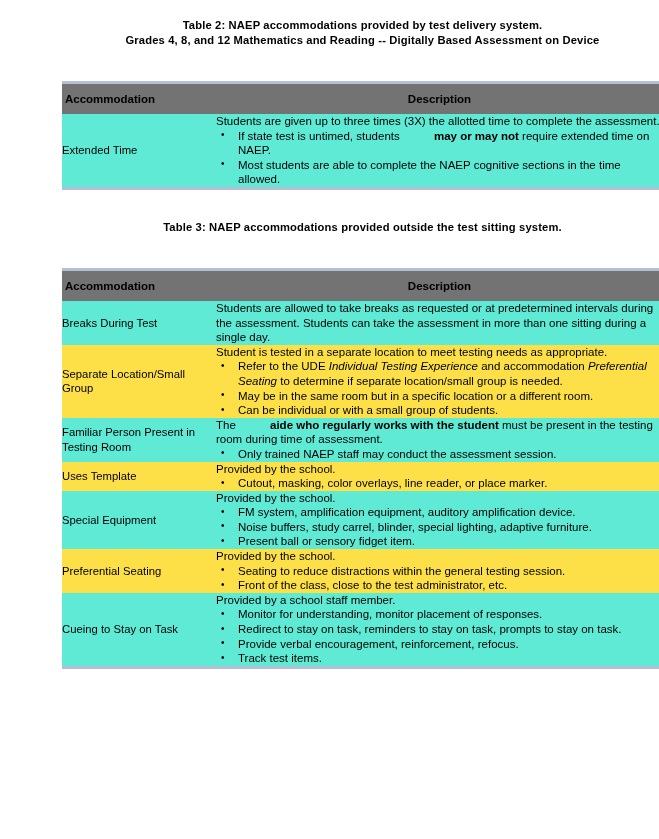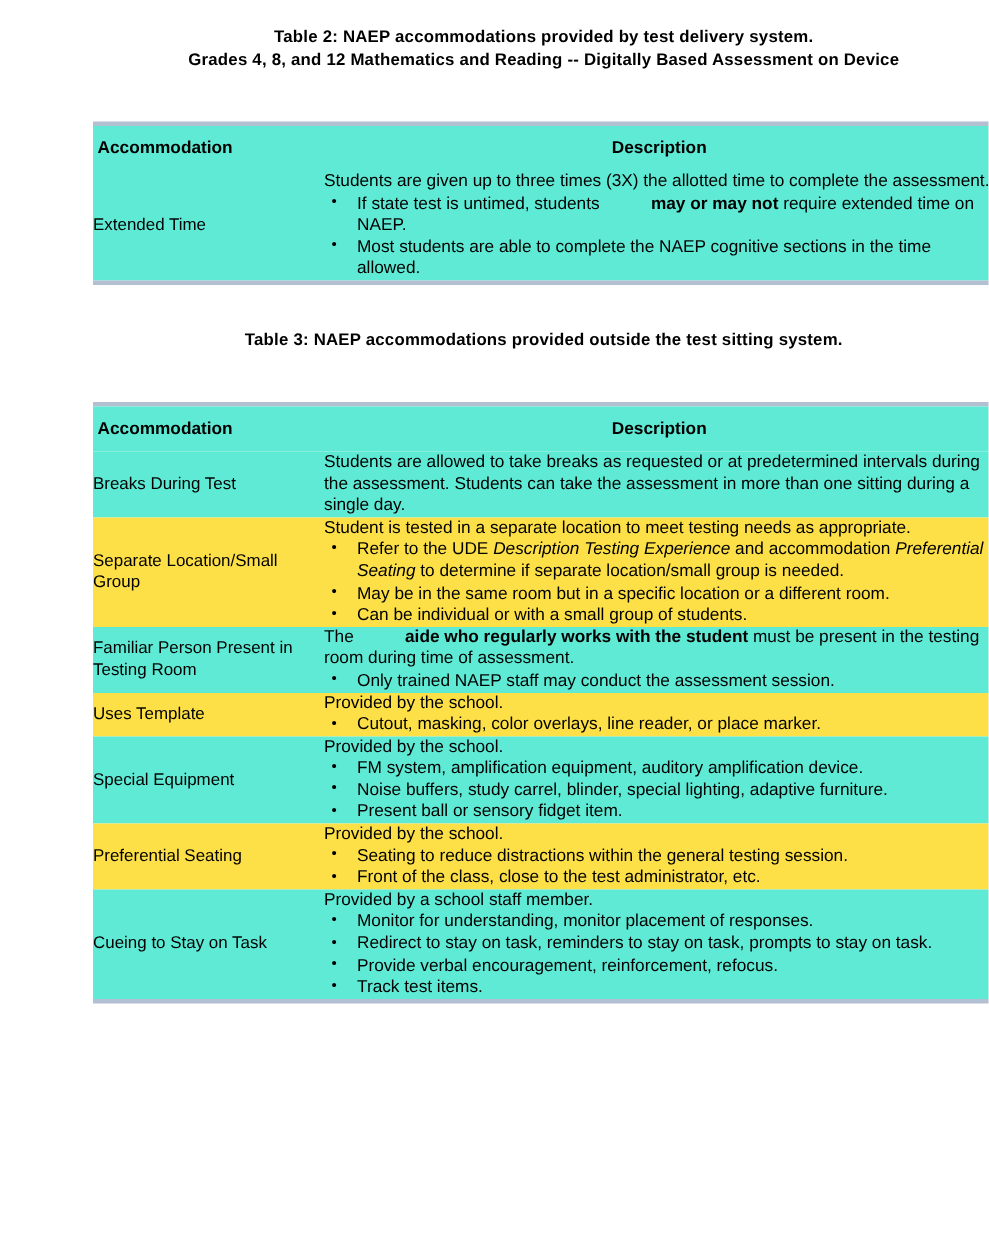--- a/index.html
+++ b/index.html
@@ -58,21 +58,21 @@
   table.acc col.c-acc { width: 154px; }
   table.acc col.c-desc { width: 447px; }
 
   table.acc th, table.acc td {
     border: 0;
     padding: 0;
     vertical-align: middle;
   }
 
   .hdr-row th {
-    background: #5eead4;
+    background: #737373;
     font-size: 11.5px;
     font-weight: bold;
     text-align: center;
     height: 30px;
     line-height: 30px;
     color: #000;
   }
   .hdr-row th.h-acc { text-align: left; padding-left: 3px; }
   .hdr-row th.h-desc { text-align: center; }
 
@@ -193,21 +193,21 @@
             <td class="acc-cell">Breaks During Test</td>
             <td class="desc-cell">
               <p class="lead">Students are allowed to take breaks as requested or at predetermined intervals during the assessment. Students can take the assessment in more than one sitting during a single day.</p>
             </td>
           </tr>
           <tr class="shaded">
             <td class="acc-cell">Separate Location/Small Group</td>
             <td class="desc-cell">
               <p class="lead">Student is tested in a separate location to meet testing needs as appropriate.</p>
               <ul>
-                <li>Refer to the UDE <span class="it">Description Testing Experience</span> and accommodation <span class="it">Preferential Seating</span> to determine if separate location/small group is needed.</li>
+                <li>Refer to the UDE <span class="it">Individual Testing Experience</span> and accommodation <span class="it">Preferential Seating</span> to determine if separate location/small group is needed.</li>
                 <li>May be in the same room but in a specific location or a different room.</li>
                 <li>Can be individual or with a small group of students.</li>
               </ul>
             </td>
           </tr>
           <tr class="plain">
             <td class="acc-cell">Familiar Person Present in Testing Room</td>
             <td class="desc-cell">
               <p class="lead">The <span class="bd">aide who regularly works with the student</span> must be present in the testing room during time of assessment.</p>
               <ul>

